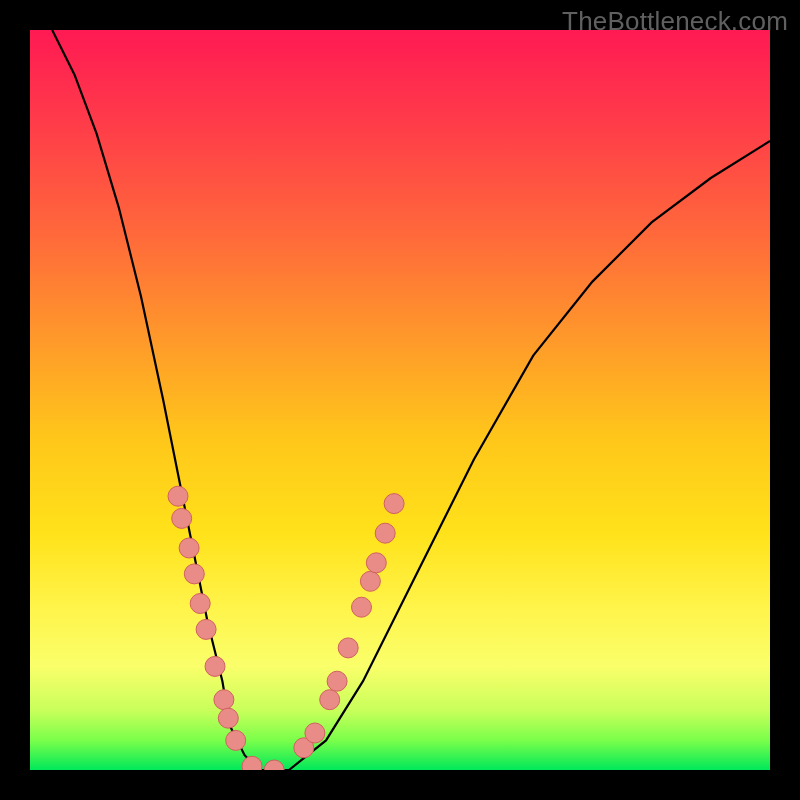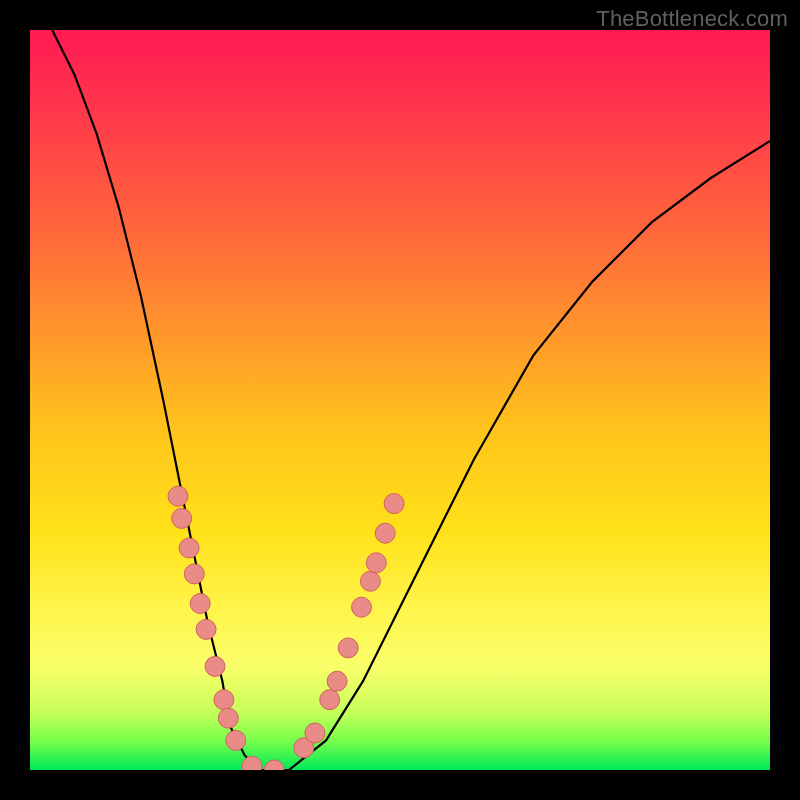--- a/index.html
+++ b/index.html
@@ -39,21 +39,21 @@
       #c8ff5a 92%,
       #7aff4a 96%,
       #00e85a 100%
     );
   }
   .watermark {
     position: absolute;
     top: 6px;
     right: 12px;
     color: #606060;
-    font-size: 22px;
+    font-size: 26px;
     font-weight: 500;
     letter-spacing: 0.2px;
     user-select: none;
   }
   svg.overlay {
     position: absolute;
     left: 0;
     top: 0;
     width: 740px;
     height: 740px;

